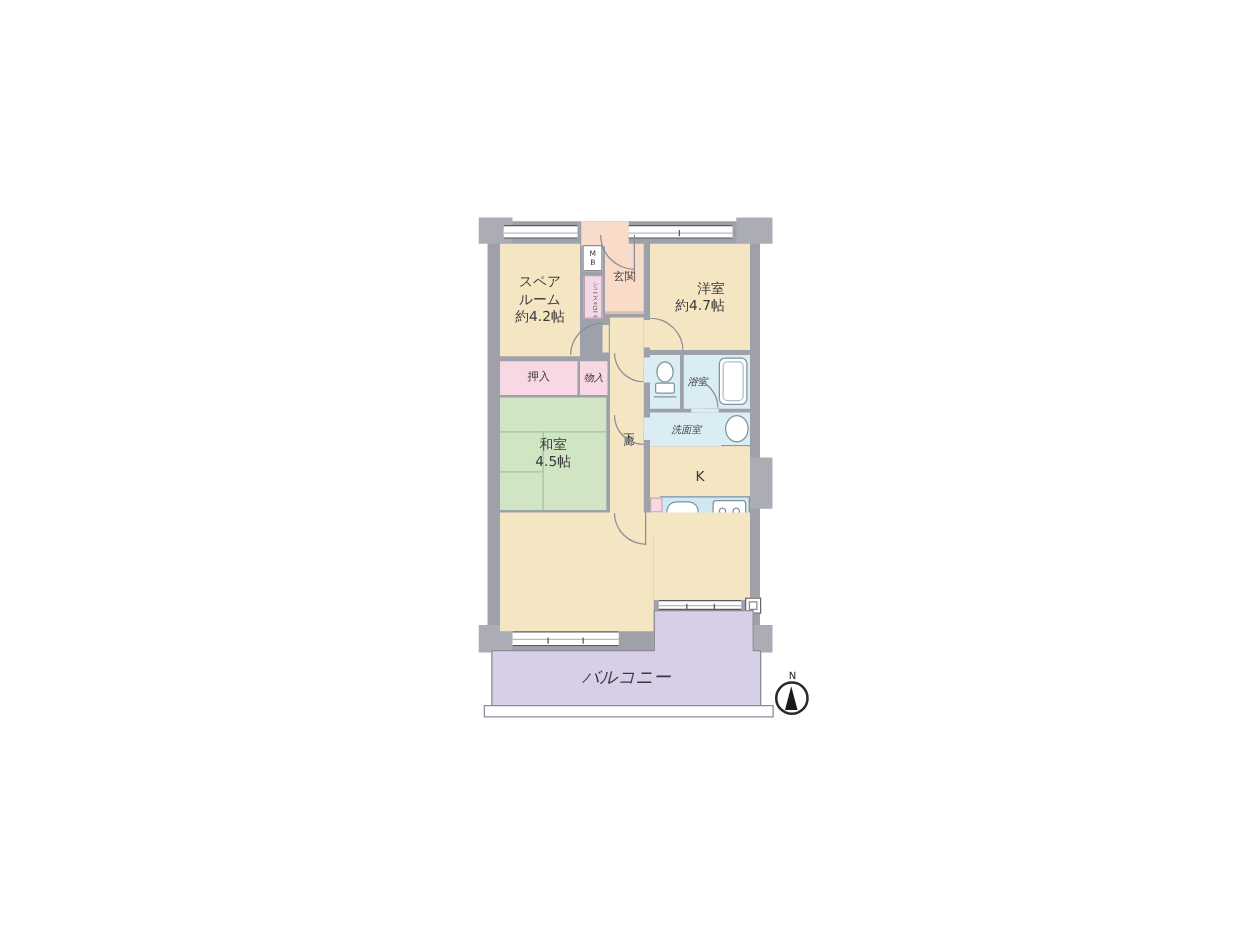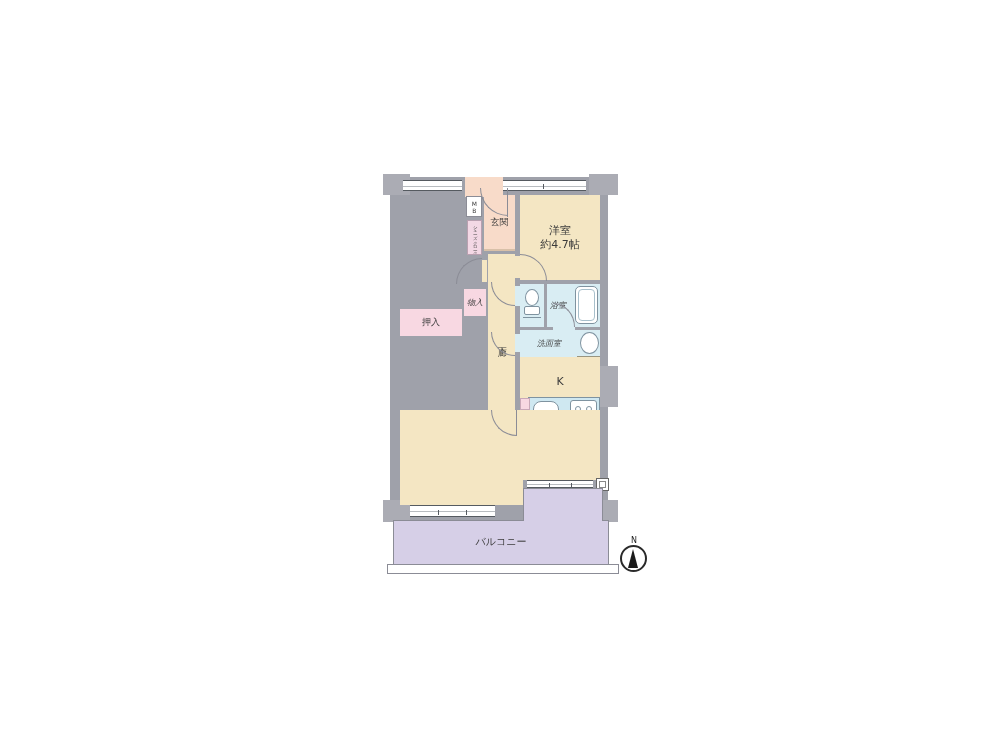--- a/index.html
+++ b/index.html
@@ -15,21 +15,21 @@
   #plan { position:absolute; left:383px; top:170px; width:252px; height:412px; }
   .abs { position:absolute; }
 
   .wallbody { background:#9fa1aa; }
   .pillar   { background:#abacb4; }
 
   .room { position:absolute; display:flex; align-items:center; justify-content:center;
           text-align:center; }
   .room-label { white-space:pre-line; line-height:1.25; color:#3b3b3b; }
   .fs11 { font-size:11px; }
-  .fs10 { font-size:10px; }
+  .fs10 { font-size:14px;font-style:italic; }
   .fs9  { font-size:9px; }
   .fs8  { font-size:8px;font-style:italic; }
   .vtext { writing-mode:vertical-rl; text-orientation:upright; letter-spacing:0; }
 
   .c-cream  { background:#f4e6c3; }
   .c-salmon { background:#f8dbc9; }
   .c-pink   { background:#f8d8e2; }
   .c-pink2  { background:#f3d8e5; }
   .c-green  { background:#cfe5c4; }
   .c-blue   { background:#d9edf3; }
@@ -80,39 +80,44 @@
 
     <div class="abs window" style="left:20px;top:10px;width:59px;height:11px;">
         <div class="mid"></div>
       </div>
     <div class="abs c-salmon" style="left:82px;top:7px;width:38px;height:20px;"></div>
     <div class="abs window" style="left:120px;top:10px;width:83px;height:11px;">
         <div class="mid"></div>
       <div class="tick" style="left:40px;top:3px;"></div>
       </div>
 
+    <div class="room c-cream" style="left:17px;top:25px;width:64px;height:90px;">
+      <div class="room-label fs11">スペア
+ルーム
+約4.2帖</div>
+    </div>
 
     <div class="room" style="left:83px;top:26px;width:16px;height:21px;background:#fff;border:1px solid #8b8c96;">
       <div class="room-label vtext" style="font-size:6px;">MB</div>
     </div>
 
     <div class="room c-pink2" style="left:84px;top:50px;width:15px;height:35px;overflow:hidden;border:1px solid #b9a0b0;">
       <div class="room-label vtext" style="font-size:4.5px;line-height:1;">シューズクローク</div>
     </div>
 
     <div class="room c-salmon" style="left:101px;top:25px;width:31px;height:56px;">
       <div class="room-label fs9">玄関</div>
     </div>
     <div class="abs" style="left:101px;top:79px;width:31px;height:2px;background:#d8c0a8;"></div>
 
     <div class="room c-cream" style="left:105px;top:84px;width:27px;height:171px;">
       <div class="room-label vtext fs9">廊下</div>
     </div>
 
-    <div class="room c-cream" style="left:137px;top:25px;width:80px;height:85px;">
+    <div class="room c-cream" style="left:137px;top:25px;width:80px;height:85px;text-align:right;">
       <div class="room-label fs11">洋室
 約4.7帖</div>
     </div>
 
     <div class="room c-blue" style="left:137px;top:114px;width:24px;height:43px;">
       <div style="position:relative;width:18px;height:34px;">
         <div class="fixture" style="left:2px;top:0;width:14px;height:17px;border-radius:50%;"></div>
         <div class="fixture" style="left:1px;top:17px;width:16px;height:9px;border-radius:2px;"></div>
         <div class="abs" style="left:0;top:28px;width:18px;height:1px;background:#7f93a0;"></div>
       </div>
@@ -142,27 +147,34 @@
     <div class="abs" style="left:145px;top:227px;width:72px;height:26px;background:#cfe8f1;border:1px solid #7f93a0;"></div>
     <div class="fixture" style="left:150px;top:231px;width:26px;height:17px;border-radius:8px;"></div>
     <div class="fixture" style="left:187px;top:230px;width:27px;height:17px;border-radius:3px;">
       <div class="abs" style="left:4px;top:5px;width:6px;height:6px;border:1px solid #7f93a0;border-radius:50%;"></div>
       <div class="abs" style="left:15px;top:5px;width:6px;height:6px;border:1px solid #7f93a0;border-radius:50%;"></div>
     </div>
     <div class="abs" style="left:159px;top:252px;width:16px;height:5px;background:#fff;border:1px solid #7f93a0;border-top:none;border-radius:0 0 7px 7px;"></div>
     <div class="abs c-pink" style="left:137px;top:228px;width:10px;height:12px;border:1px solid #c9a8b8;"></div>
     <div class="abs c-pink" style="left:137px;top:241px;width:10px;height:12px;border:1px solid #c9a8b8;"></div>
 
-    <div class="room c-pink" style="left:17px;top:119px;width:62px;height:27px;margin-top:20px;">
+    <div class="room c-pink" style="left:17px;top:119px;width:62px;height:27px;">
       <div class="room-label fs9">押入</div>
     </div>
     <div class="room c-pink" style="left:81px;top:119px;width:22px;height:27px;">
       <div class="room-label fs8">物入</div>
     </div>
 
+    <div class="room c-green" style="left:17px;top:148px;width:85px;height:90px;">
+      <div class="tatami" style="left:0;top:27px;width:85px;height:1px;"></div>
+      <div class="tatami" style="left:34px;top:27px;width:1px;height:63px;"></div>
+      <div class="tatami" style="left:0;top:59px;width:34px;height:1px;"></div>
+      <div class="room-label fs11" style="position:relative;">和室
+4.5帖</div>
+    </div>
 
     <div class="abs c-cream" style="left:17px;top:240px;width:123px;height:95px;"></div>
     <div class="abs c-cream" style="left:140px;top:240px;width:77px;height:70px;"></div>
 
     <div class="abs window" style="left:27px;top:335px;width:85px;height:12px;">
         <div class="mid"></div>
       <div class="tick" style="left:28px;top:4px;"></div>
         <div class="tick" style="left:56px;top:4px;"></div>
       </div>
     <div class="abs window" style="left:144px;top:310px;width:66px;height:8px;">

